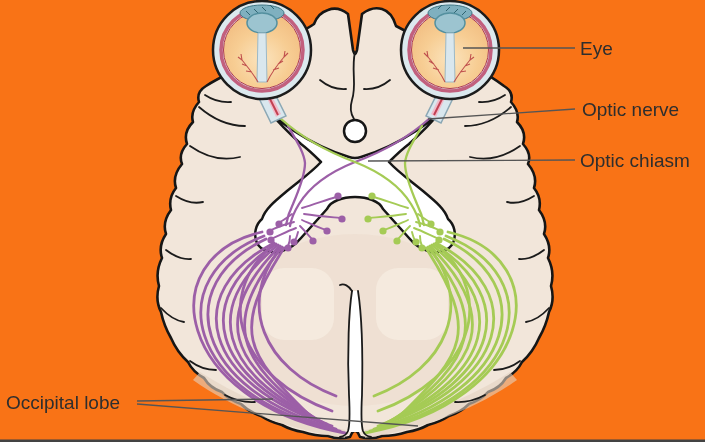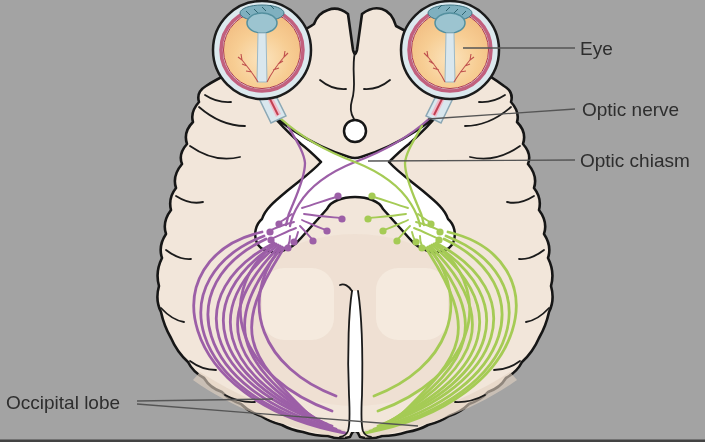--- a/index.html
+++ b/index.html
@@ -1,16 +1,16 @@
 <!DOCTYPE html>
 <html><head>
 <meta charset="utf-8">
 <style>
   html,body{margin:0;padding:0;background:#ffffff;}
-  .stage{position:relative;width:705px;height:442px;background:#a3a3a3;overflow:hidden;
+  .stage{position:relative;width:705px;height:442px;background:#f97316;overflow:hidden;
          font-family:"Liberation Sans", sans-serif;}
   svg{position:absolute;left:0;top:0;}
   text.lbl{font-family:"Liberation Sans", sans-serif;font-size:19px;fill:#2e2e2e;}
   .outline{fill:none;stroke:#1b1b1b;stroke-width:1.8;stroke-linecap:round;}
   .purpleS{fill:none;stroke:#9C5FA7;stroke-linecap:round;}
   .greenS{fill:none;stroke:#A5CB55;stroke-linecap:round;}
   .leader{stroke:#555555;stroke-width:1.3;fill:none;}
 </style>
 </head>
 <body>

